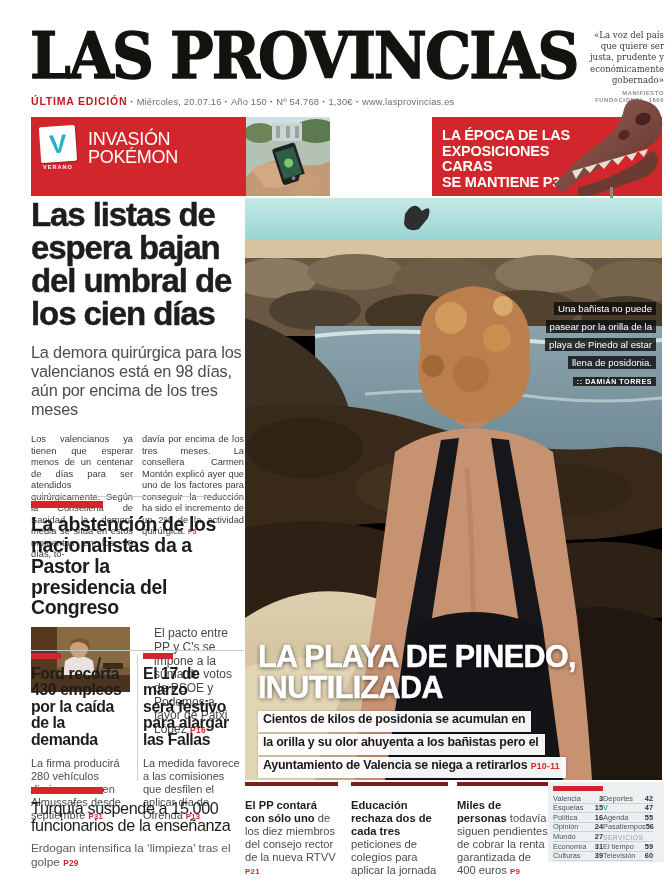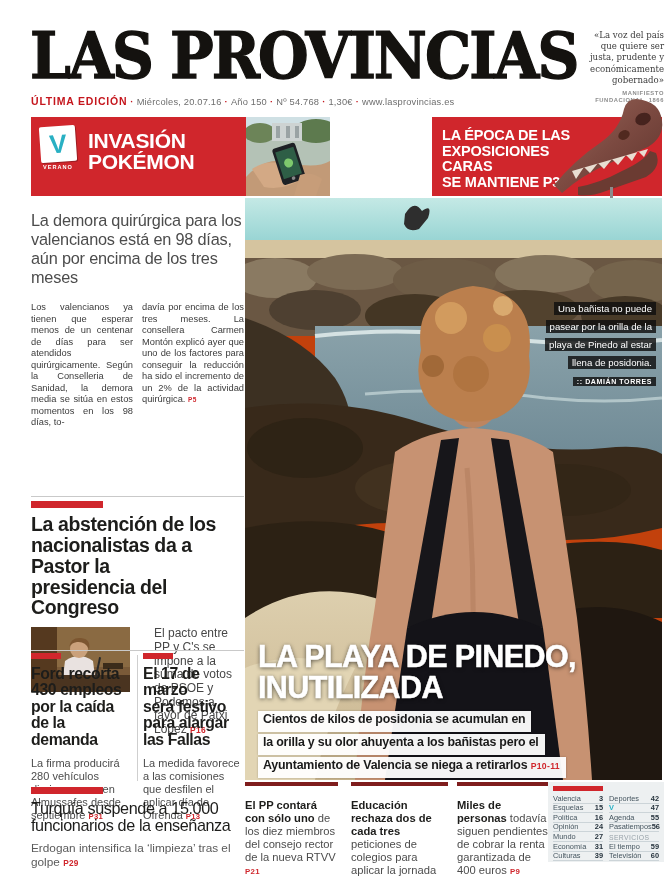--- a/index.html
+++ b/index.html
@@ -27,22 +27,22 @@
   .tz{position:absolute;top:117px;height:79px;background:#d0262c;color:#fff}
   #tz-verano{left:31px;width:215px}
   #tz-photo{left:246px;width:84px;background:#aebfb4;overflow:hidden}
   #tz-blurb{left:330px;width:95px;font-size:9px;line-height:1.16;padding:7px 6px 0 7px}
   #tz-expo{left:432px;width:230px}
   .vbadge{position:absolute;left:9px;top:9px;width:36px;height:36px;background:#fff;
     transform:rotate(-4deg);border-radius:2px;display:flex;align-items:center;justify-content:center;
     font-weight:bold;font-size:26px;color:#29b0c3;box-shadow:1px 1px 0 rgba(0,0,0,.25)}
   .vbadge-label{position:absolute;left:9px;top:47px;width:36px;text-align:center;
     font-size:5.6px;font-weight:bold;letter-spacing:1px;color:#fff}
-  .tz-title{position:absolute;left:57px;top:13px;font-size:21px;line-height:1.0;
-    font-weight:bold;letter-spacing:-.3px}
+  .tz-title{position:absolute;left:57px;top:13px;font-size:18px;line-height:1.0;
+    font-weight:normal;letter-spacing:-.3px}
   .expo-title{position:absolute;left:10px;top:11px;font-size:14.5px;line-height:1.07;
     font-weight:bold;letter-spacing:-.2px;width:160px}
   #skull{position:absolute;left:548px;top:95px;width:120px;height:103px;z-index:6}
 
   
   #sec-lead{position:absolute;left:31px;top:198px;width:213px}
   .h1{font-size:33px;line-height:1.0;font-weight:bold;letter-spacing:-1.1px;color:#1d1d1b}
   .subhead{margin-top:13px;font-size:16.3px;line-height:1.17;letter-spacing:-.2px;color:#4c4c4c}
   .bodycols{margin-top:15px;display:flex;gap:9px}
   .bodycols div{width:102px;font-size:9.3px;line-height:1.24;text-align:justify;color:#3a3a3a}
@@ -60,21 +60,21 @@
   .colbar{width:30px;height:6px;background:#d0262c}
   .h3{margin-top:7px;font-size:15.8px;line-height:1.04;font-weight:bold;letter-spacing:-.4px}
   .colbody{margin-top:9px;font-size:11px;line-height:1.17;color:#4c4c4c}
   .vdiv{position:absolute;left:106px;top:2px;width:1px;height:126px;background:#cfcfcf}
   
   #sec-turkey{position:absolute;left:31px;top:787px;width:213px}
   .h4{margin-top:6px;font-size:16.2px;line-height:1.08;font-weight:normal;letter-spacing:-.4px}
   .tk-sub{margin-top:6px;font-size:11.8px;color:#5a5a5a}
 
   
-  #photo{position:absolute;left:245px;top:198px;width:417px;height:582px;overflow:hidden;background:#c2410c}
+  #photo{position:absolute;left:245px;top:198px;width:417px;height:582px;overflow:hidden;background:#000000}
   #photo svg{position:absolute;left:0;top:0}
   .photo-caption{position:absolute;right:6px;top:100px;width:153px;text-align:right;z-index:4}
   .photo-caption .cap{display:inline;background:rgba(15,15,15,.82);color:#fff;
      font-size:9.6px;line-height:1.35;padding:1px 4px;box-decoration-break:clone;-webkit-box-decoration-break:clone}
   .photo-caption .credit{display:inline-block;background:rgba(15,15,15,.82);color:#fff;
      font-size:7px;font-weight:bold;letter-spacing:.6px;padding:1px 4px;margin-top:2px}
   .photo-head{position:absolute;left:13px;top:443px;z-index:4;color:#fff;font-size:30.5px;
      line-height:1.02;font-weight:bold;letter-spacing:-.6px;text-shadow:0 1px 4px rgba(0,0,0,.65);
      -webkit-text-stroke:.5px #fff}
   .photo-subs{position:absolute;left:13px;top:513px;z-index:4}
@@ -84,21 +84,21 @@
 
   
   .brief{position:absolute;top:782px;border-top:4px solid #7f1d1d;padding-top:13px;
      font-size:11.2px;line-height:1.17;color:#4c4c4c}
   .brief b{color:#1d1d1b}
   #brief-0{left:245px;width:93px}
   #brief-1{left:351px;width:97px}
   #brief-2{left:457px;width:92px}
   #indexbox{position:absolute;left:548px;top:782px;width:116px;height:80px;background:#edf0f1;padding:4px 5px}
   #indexbox .ibar{width:50px;height:5px;background:#d0262c;margin-bottom:3px}
-  .icols{display:flex;gap:6px}
+  .icols{display:flex;}
   .icol{width:50px}
   .irow{display:flex;justify-content:space-between;align-items:flex-end;
      border-bottom:1px solid #ccd4d8;font-size:7.4px;height:9.6px;color:#44545e}
   .irow .num{font-weight:bold;color:#25323c}
   .irow.vrow .lbl{color:#29b0c3;font-weight:bold}
   .irow.svc{color:#98a2a9;letter-spacing:.4px;font-size:6.8px}
 </style>
 </head>
 <body>
 
@@ -165,20 +165,24 @@
       <path d="M88,4 Q112,6 114,26 Q116,42 100,52 L62,68 Q34,80 14,98 L6,90 Q28,64 52,48 Q72,34 76,14 Q79,4 88,4 Z" fill="url(#sk)"></path>
       <ellipse cx="95" cy="24" rx="8" ry="6" fill="#46231e" transform="rotate(-20 95 24)"></ellipse>
       <ellipse cx="76" cy="40" rx="6" ry="4.5" fill="#51291f" transform="rotate(-28 76 40)"></ellipse>
       <path d="M100,54 L96,62 L90,56 L84,66 L78,60 L70,70 L64,64 L56,74 L50,68 L42,78 L36,72 L28,84 L24,76 Z" fill="#e8ded2"></path>
       <path d="M108,58 Q114,72 98,82 L58,96 Q42,102 30,100 L30,92 Q52,88 74,76 Q96,66 102,56 Z" fill="#6b3b32"></path>
       <rect x="62" y="92" width="3" height="11" fill="#8c8c8c"></rect>
     </svg>
   </div>
 
   <div id="sec-lead">
+    <div class="h1 lines xb">Las listas de
+espera bajan
+del umbral de
+los cien días</div>
     <div class="subhead">La demora quirúrgica para los valencianos está en 98 días, aún por encima de los tres meses</div>
     <div class="bodycols">
       <div>Los valencianos ya tienen que esperar menos de un centenar de días para ser atendidos quirúrgicamente. Según la Conselleria de Sanidad, la demora media se sitúa en estos momentos en los 98 días, to-</div>
       <div><span>davía por encima de los tres meses. La consellera Carmen Montón explicó ayer que uno de los factores para conseguir la reducción ha sido el incremento de un 2% de la actividad quirúrgica.</span> <span class="pg">P5</span></div>
     </div>
   </div>
   <div class="hairline" style="left:31px;top:496px;width:213px"></div>
 
   <div id="sec-congress">
     <div class="redbar" style="width:72px;height:7px"></div>

